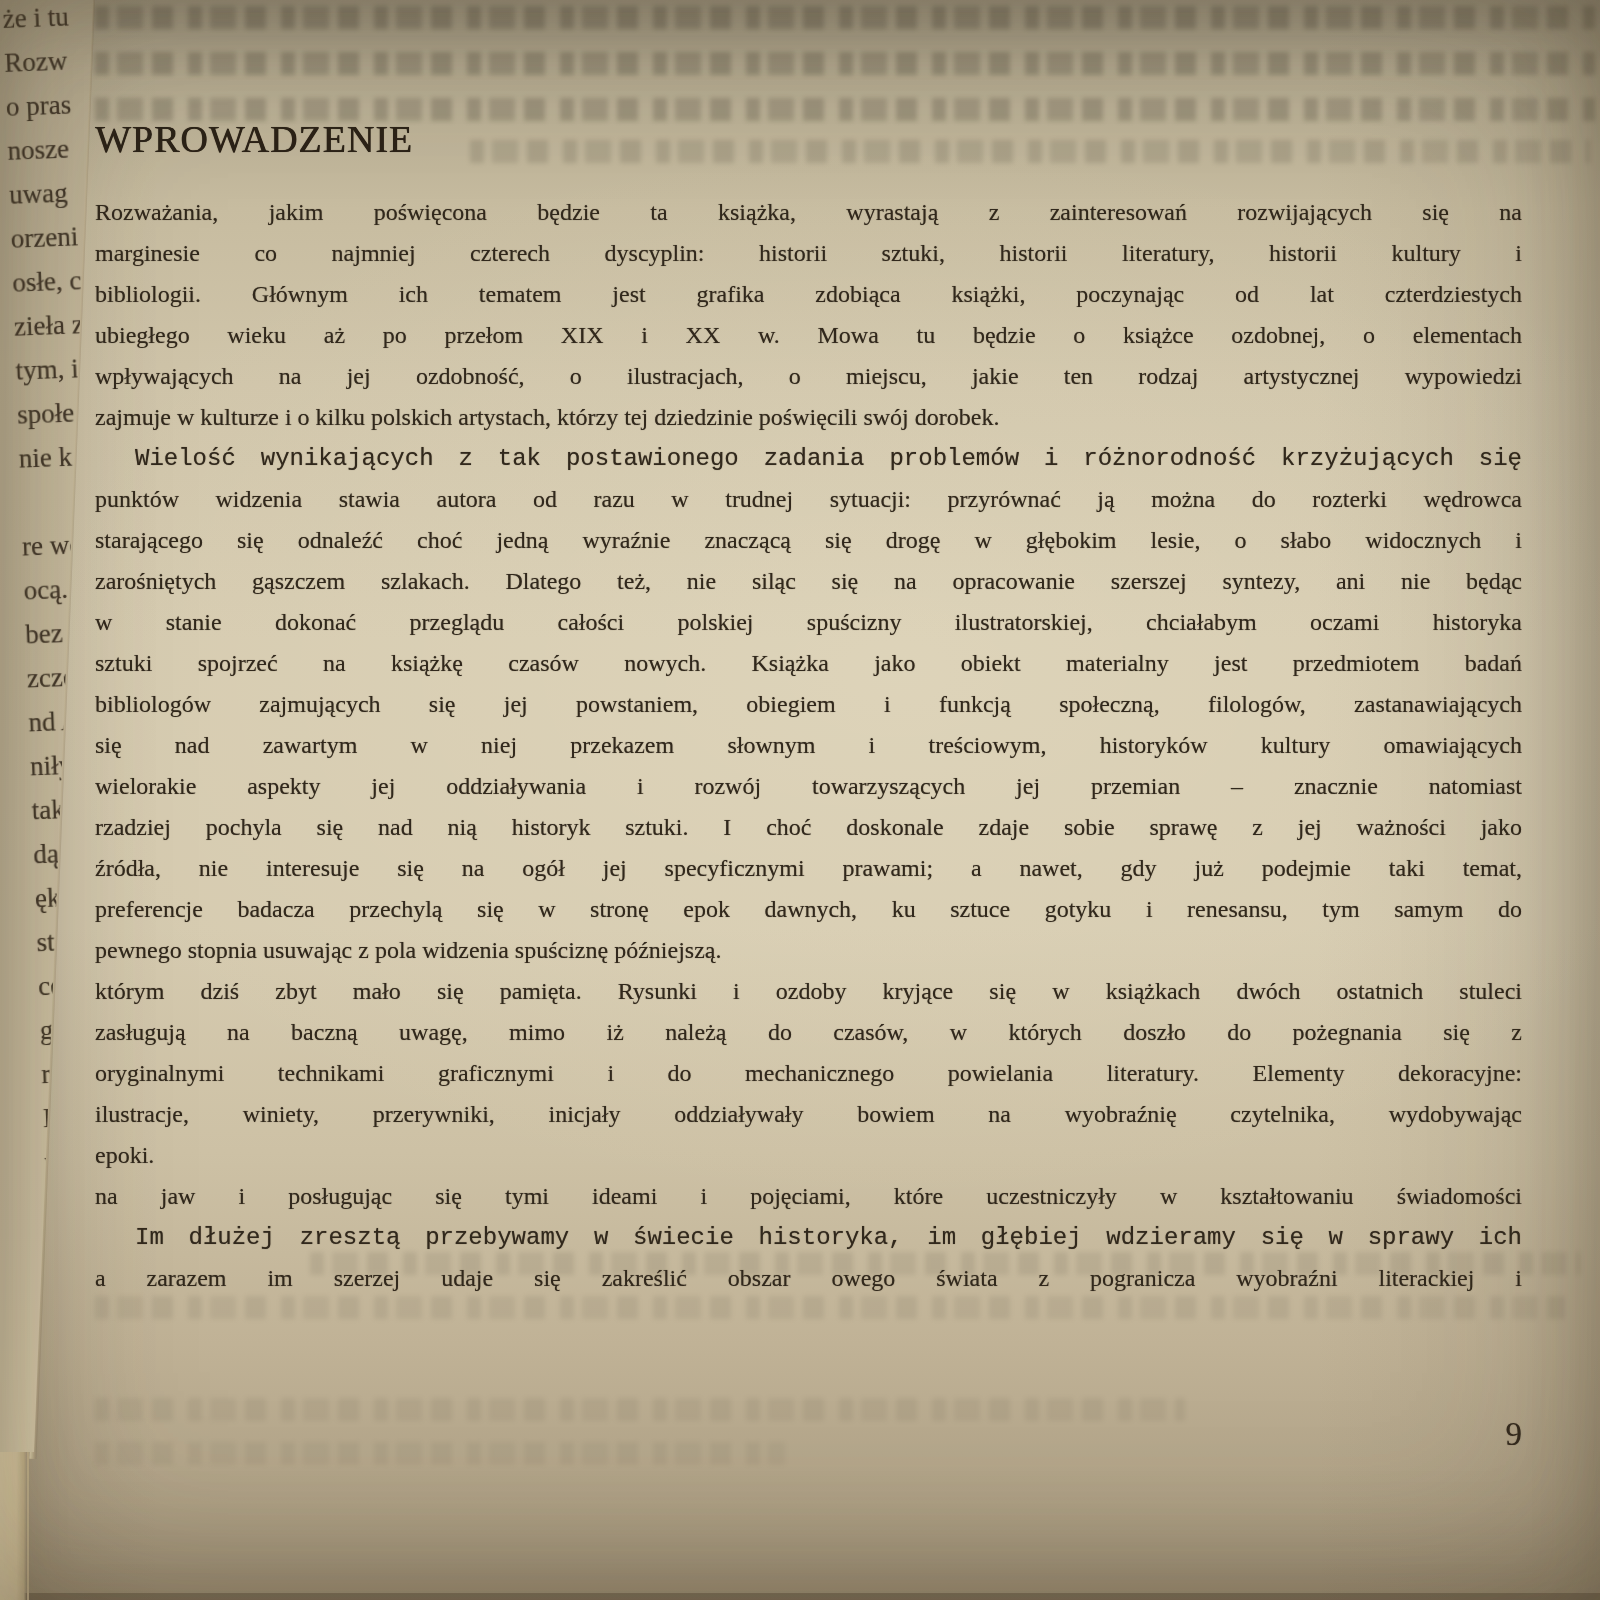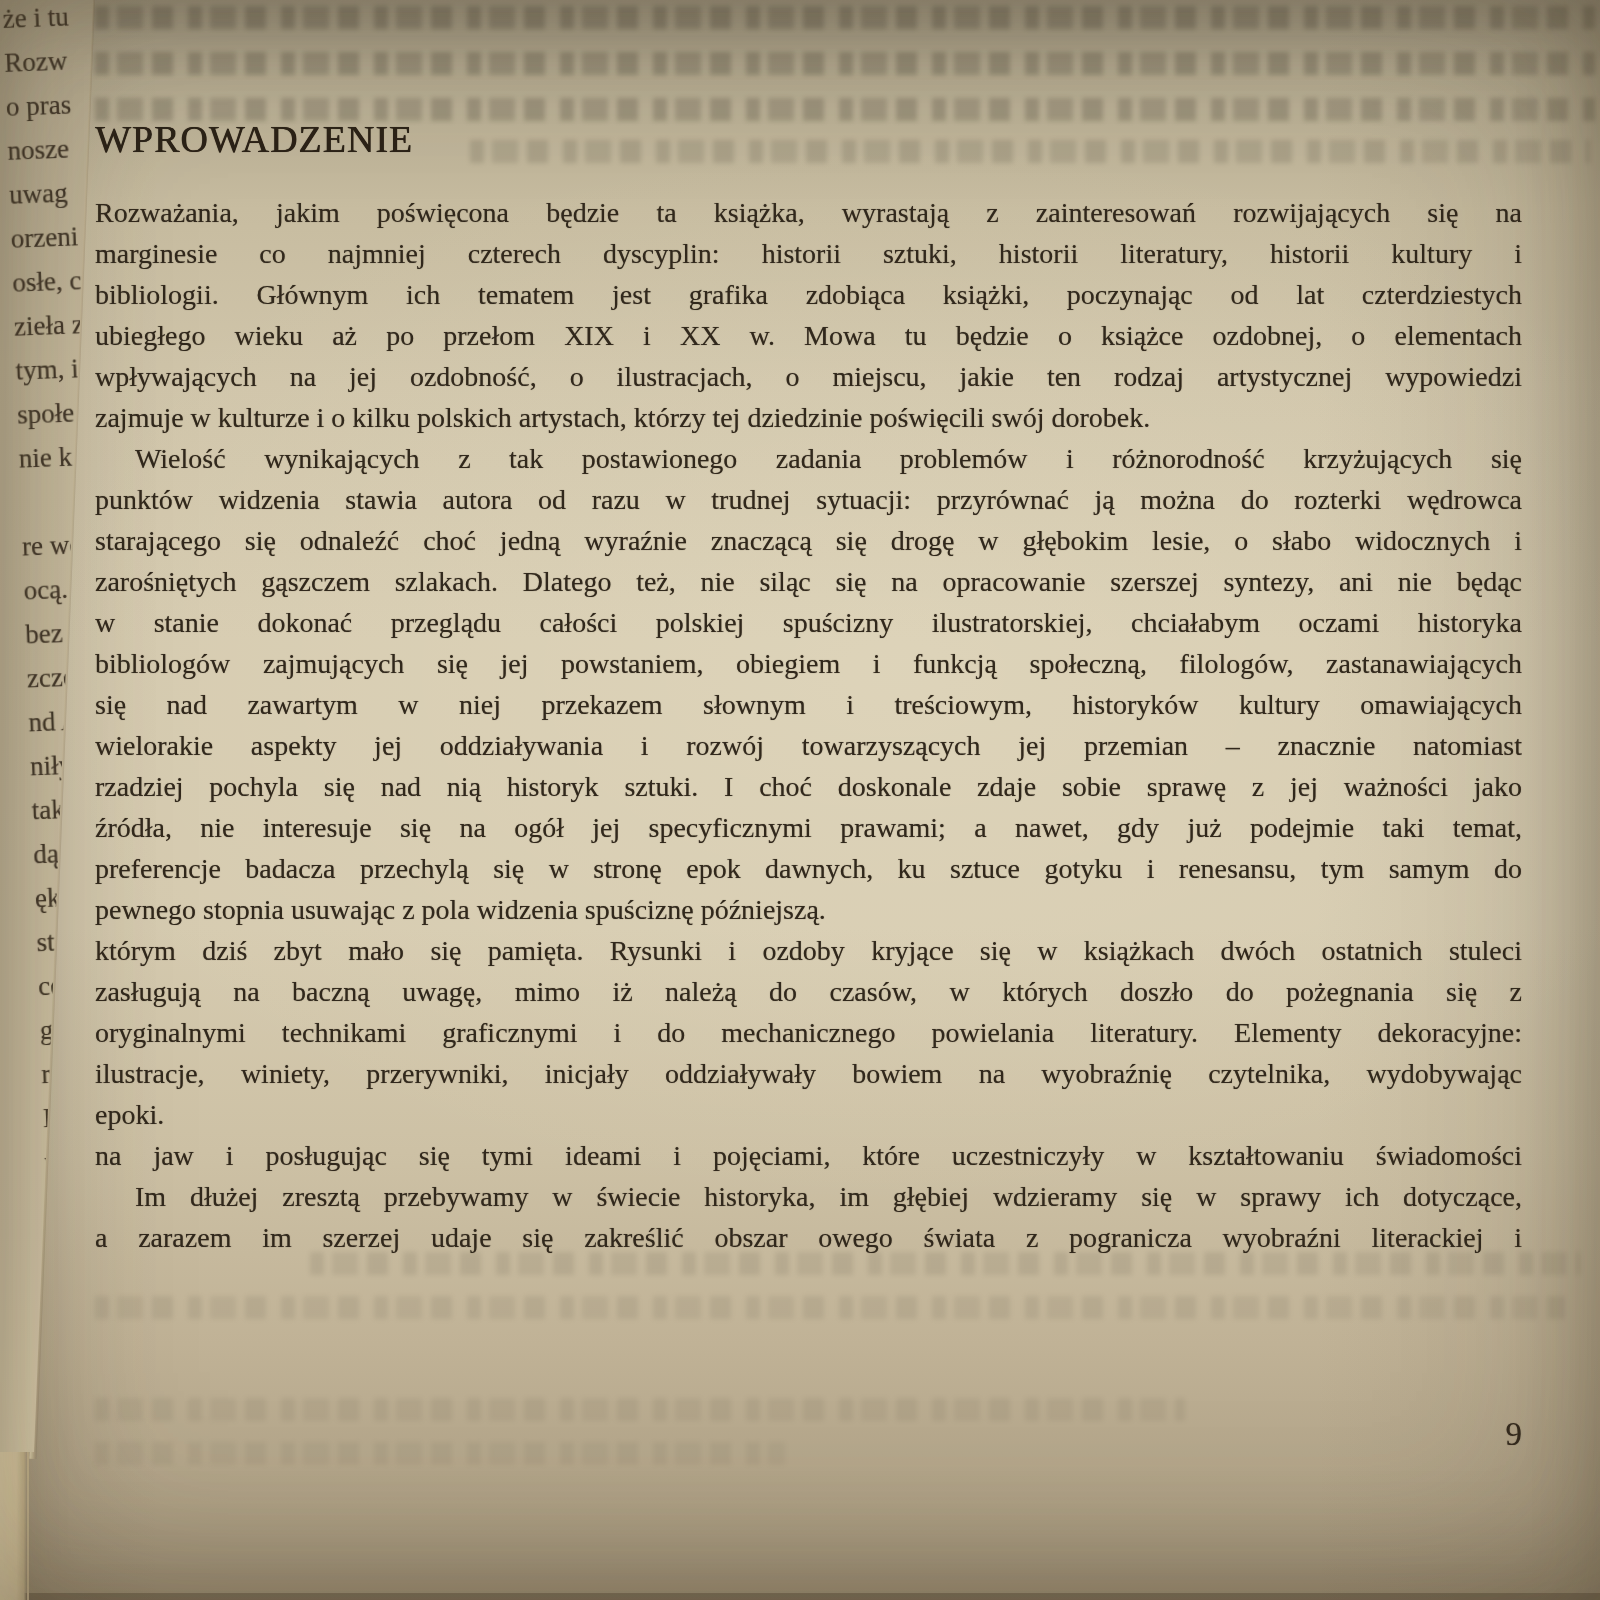--- a/index.html
+++ b/index.html
@@ -67,26 +67,26 @@
   .title {
     position:absolute; left:95px; top:116px; margin:0; z-index:4;
     font-size:38px; font-weight:normal; letter-spacing:1px; line-height:46px;
     color:#2b2217; text-shadow:.5px 0 0 #2b2217, 0 0 1px rgba(43,34,23,.45);text-align:right;
   }
   .body-block {
     position:absolute; left:95px; top:192px; width:1427px; z-index:4;
   }
   .line {
     margin:0; height:41px; line-height:41px; overflow:hidden;
-    font-size:28px; color:#31281c;
+    font-size:24px; color:#31281c;
     text-shadow:0 0 1px rgba(49,40,28,.55);
     text-align:justify; text-align-last:justify;
   }
   .line.last { text-align-last:left; }
-  .line.indent { text-indent:40px; }
+  .line.indent { text-indent:40px;font-family:Liberation Mono, monospace; }
 
   .page-number {
     position:absolute; left:95px; top:1416px; width:1427px; z-index:4;
     text-align:right; font-size:33px; color:#33291d;
     text-shadow:0 0 1px rgba(51,41,29,.5);
   }
 
   .vignette {
     position:absolute; inset:0; z-index:6; pointer-events:none;
     box-shadow:inset 0 0 190px rgba(66,54,36,.26),
@@ -154,20 +154,21 @@
       <p class="line">marginesie co najmniej czterech dyscyplin: historii sztuki, historii literatury, historii kultury i</p>
       <p class="line">bibliologii. Głównym ich tematem jest grafika zdobiąca książki, poczynając od lat czterdziestych</p>
       <p class="line">ubiegłego wieku aż po przełom XIX i XX w. Mowa tu będzie o książce ozdobnej, o elementach</p>
       <p class="line">wpływających na jej ozdobność, o ilustracjach, o miejscu, jakie ten rodzaj artystycznej wypowiedzi</p>
       <p class="line last">zajmuje w kulturze i o kilku polskich artystach, którzy tej dziedzinie poświęcili swój dorobek.</p>
       <p class="line indent">Wielość wynikających z tak postawionego zadania problemów i różnorodność krzyżujących się</p>
       <p class="line">punktów widzenia stawia autora od razu w trudnej sytuacji: przyrównać ją można do rozterki wędrowca</p>
       <p class="line">starającego się odnaleźć choć jedną wyraźnie znaczącą się drogę w głębokim lesie, o słabo widocznych i</p>
       <p class="line">zarośniętych gąszczem szlakach. Dlatego też, nie siląc się na opracowanie szerszej syntezy, ani nie będąc</p>
       <p class="line">w stanie dokonać przeglądu całości polskiej spuścizny ilustratorskiej, chciałabym oczami historyka</p>
+      <p class="line">sztuki spojrzeć na książkę czasów nowych. Książka jako obiekt materialny jest przedmiotem badań</p>
       <p class="line">bibliologów zajmujących się jej powstaniem, obiegiem i funkcją społeczną, filologów, zastanawiających</p>
       <p class="line">się nad zawartym w niej przekazem słownym i treściowym, historyków kultury omawiających</p>
       <p class="line">wielorakie aspekty jej oddziaływania i rozwój towarzyszących jej przemian – znacznie natomiast</p>
       <p class="line">rzadziej pochyla się nad nią historyk sztuki. I choć doskonale zdaje sobie sprawę z jej ważności jako</p>
       <p class="line">źródła, nie interesuje się na ogół jej specyficznymi prawami; a nawet, gdy już podejmie taki temat,</p>
       <p class="line">preferencje badacza przechylą się w stronę epok dawnych, ku sztuce gotyku i renesansu, tym samym do</p>
       <p class="line last">pewnego stopnia usuwając z pola widzenia spuściznę późniejszą.</p>
       <p class="line">którym dziś zbyt mało się pamięta. Rysunki i ozdoby kryjące się w książkach dwóch ostatnich stuleci</p>
       <p class="line">zasługują na baczną uwagę, mimo iż należą do czasów, w których doszło do pożegnania się z</p>
       <p class="line">oryginalnymi technikami graficznymi i do mechanicznego powielania literatury. Elementy dekoracyjne:</p>

